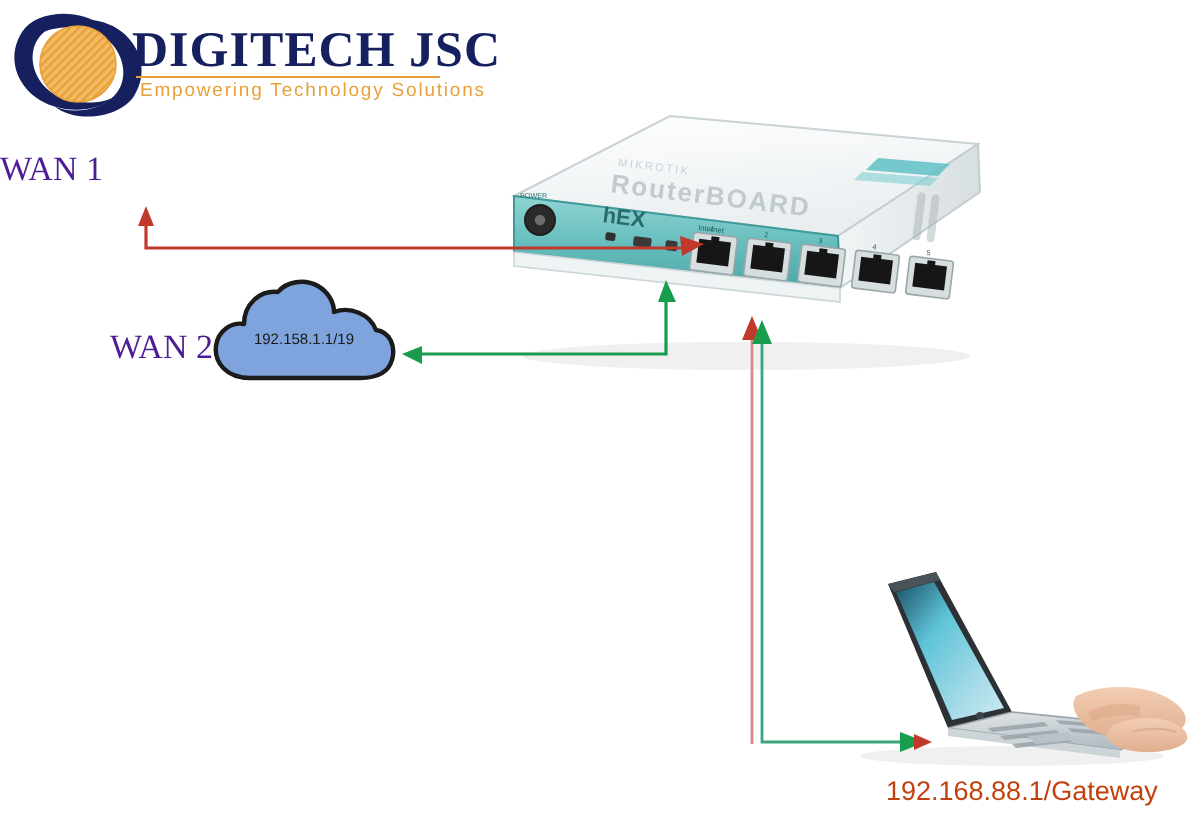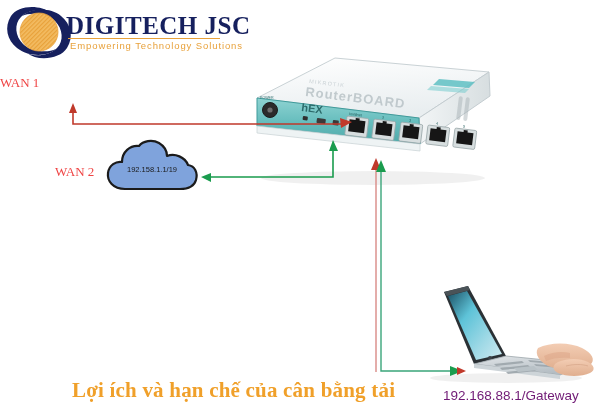--- a/index.html
+++ b/index.html
@@ -38,42 +38,42 @@
     font-size:7.5px;color:#1a1a1a;
     padding-top:6px;box-sizing:border-box;
     white-space:nowrap;pointer-events:none;
   }
   #cloud-wan1{left:40px;top:58px;width:94px;height:52px;}
   #cloud-wan2{left:105px;top:140px;width:94px;height:52px;}
 
   .wan-label{
     position:absolute;
     font-family:"Liberation Serif", serif;
-    font-size:13px;color:#ef4444;white-space:nowrap;
+    font-size:17px;color:#4c1d95;white-space:nowrap;
   }
   #label-wan1{left:0px;top:75px;}
   #label-wan2{left:55px;top:164px;text-align:center;}
 
   
   #title-topology{
     position:absolute;left:268px;top:26px;
     font-family:"Liberation Serif", serif;
     font-size:15px;color:#1b1b1b;white-space:nowrap;
   }
   #title-bottom{
     position:absolute;left:72px;top:378px;
     font-family:"Liberation Serif", serif;
     font-weight:bold;font-size:21px;
     color:#f0a02a;white-space:nowrap;
     letter-spacing:.2px;
   }
   #label-gateway{
     position:absolute;left:443px;top:388px;
     font-family:"Liberation Sans", sans-serif;
-    font-size:13.5px;color:#701a75;white-space:nowrap;
+    font-size:13.5px;color:#c2410c;white-space:nowrap;
   }
 
   
   .router{position:absolute;left:243px;top:52px;width:252px;height:136px;}
 
   
   .laptop{position:absolute;left:410px;top:278px;width:190px;height:110px;}
 
   
   .links{position:absolute;left:0;top:0;width:600px;height:414px;}
@@ -98,21 +98,20 @@
         <path d="M23,47 C34,56 56,53 63,42 C70,31 67,18 57,10 C46,1 26,2 18,10
                  C26,6 43,7 51,15 C59,23 60,35 53,42 C45,50 31,51 23,47 Z" fill="#16205e"></path>
         <circle cx="35" cy="26" r="19" fill="url(#hatch)" stroke="#e8a13a" stroke-width="0.8"></circle>
       </svg>
     </div>
     <div class="logo-text">DIGITECH JSC</div>
     <div class="logo-rule"></div>
     <div class="logo-tag">Empowering Technology Solutions</div>
   </div>
 
-  <div id="title-bottom">Lợi ích và hạn chế của cân bằng tải</div>
   <div id="label-gateway">192.168.88.1/Gateway</div>
 
   <div class="wan-label" id="label-wan1">WAN 1</div>
   <div class="wan-label" id="label-wan2">WAN 2</div>
 
 
   <div class="cloud" id="cloud-wan2">
     <svg width="94" height="52" viewBox="0 0 94 52">
       <path d="M20,49 C8,49 2,41 3,33 C4,25 11,21 17,22 C17,12 25,5 34,6
                C38,1 47,-1 54,3 C59,6 62,11 62,16 C70,13 80,17 83,25

